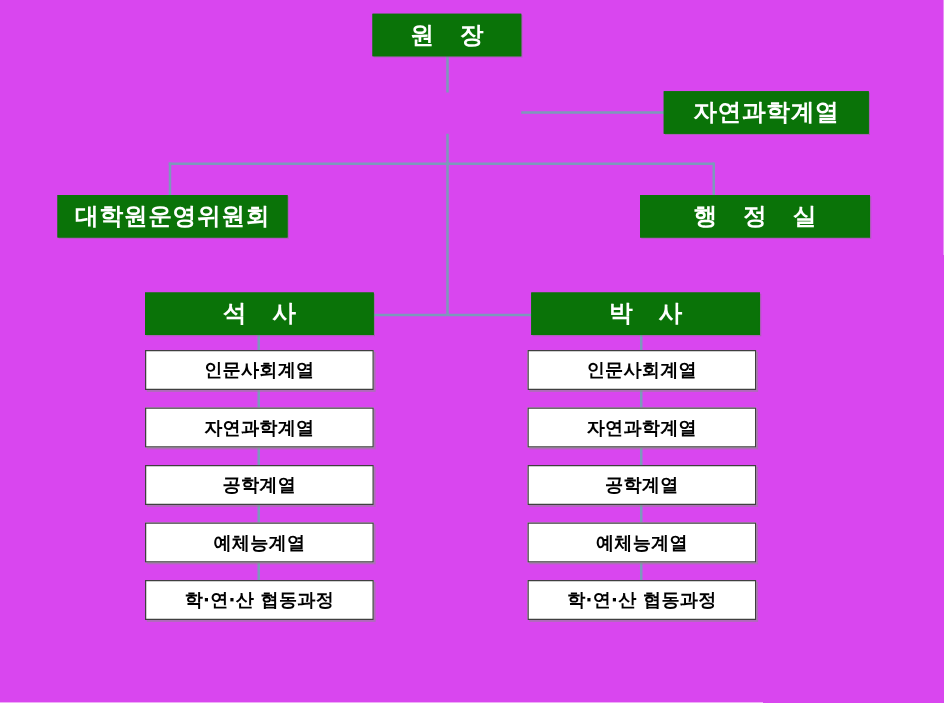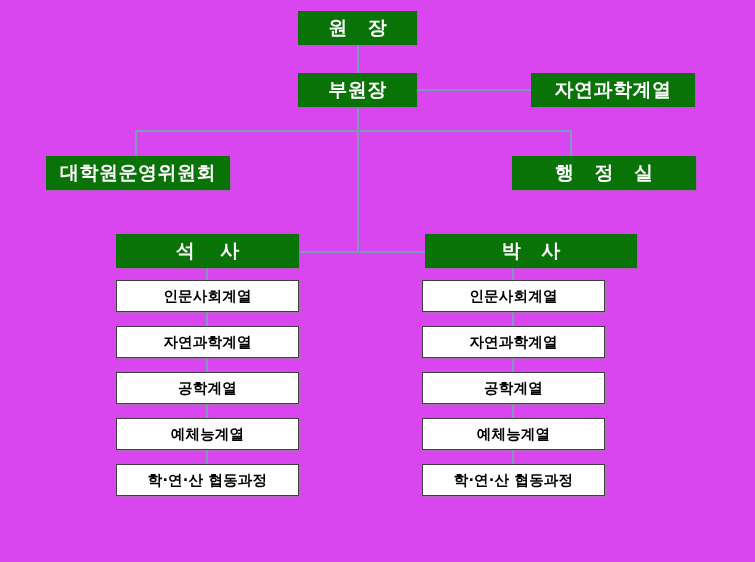--- a/index.html
+++ b/index.html
@@ -91,31 +91,30 @@
   <div class="line v" style="left:206px; top:450px; height:14px;"></div>
 
   <div class="line v" style="left:512px; top:268px; height:12px;"></div>
   <div class="line v" style="left:512px; top:312px; height:14px;"></div>
   <div class="line v" style="left:512px; top:358px; height:14px;"></div>
   <div class="line v" style="left:512px; top:404px; height:14px;"></div>
   <div class="line v" style="left:512px; top:450px; height:14px;"></div>
 
   <div class="node green wide-spaced" style="left:298px; top:11px; width:119px; height:34px;">원 장</div>
 
-  <div class="node green" style="left:298px; top:73px; width:119px; height:34px;">부원장</div>
 
   <div class="node green" style="left:531px; top:73px; width:164px; height:34px;">자연과학계열</div>
 
   <div class="node green" style="left:46px; top:156px; width:184px; height:34px;">대학원운영위원회</div>
 
   <div class="node green wide-spaced" style="left:512px; top:156px; width:184px; height:34px;text-align:right;">행 정 실</div>
 
-  <div class="node green wide-spaced" style="left:116px; top:234px; width:183px; height:34px;font-family:Liberation Mono, monospace;">석 사</div>
+  <div class="node green wide-spaced" style="left:116px; top:234px; width:183px; height:34px;">석 사</div>
 
-  <div class="node green wide-spaced" style="left:425px; top:234px; width:212px; height:34px;">박 사</div>
+  <div class="node green wide-spaced" style="left:425px; top:234px; width:183px; height:34px;">박 사</div>
 
   <div class="node white" style="left:116px; top:280px; width:183px; height:32px;">인문사회계열</div>
   <div class="node white" style="left:116px; top:326px; width:183px; height:32px;">자연과학계열</div>
   <div class="node white" style="left:116px; top:372px; width:183px; height:32px;">공학계열</div>
   <div class="node white" style="left:116px; top:418px; width:183px; height:32px;">예체능계열</div>
   <div class="node white" style="left:116px; top:464px; width:183px; height:32px;">학·연·산 협동과정</div>
 
   <div class="node white" style="left:422px; top:280px; width:183px; height:32px;">인문사회계열</div>
   <div class="node white" style="left:422px; top:326px; width:183px; height:32px;">자연과학계열</div>
   <div class="node white" style="left:422px; top:372px; width:183px; height:32px;">공학계열</div>

